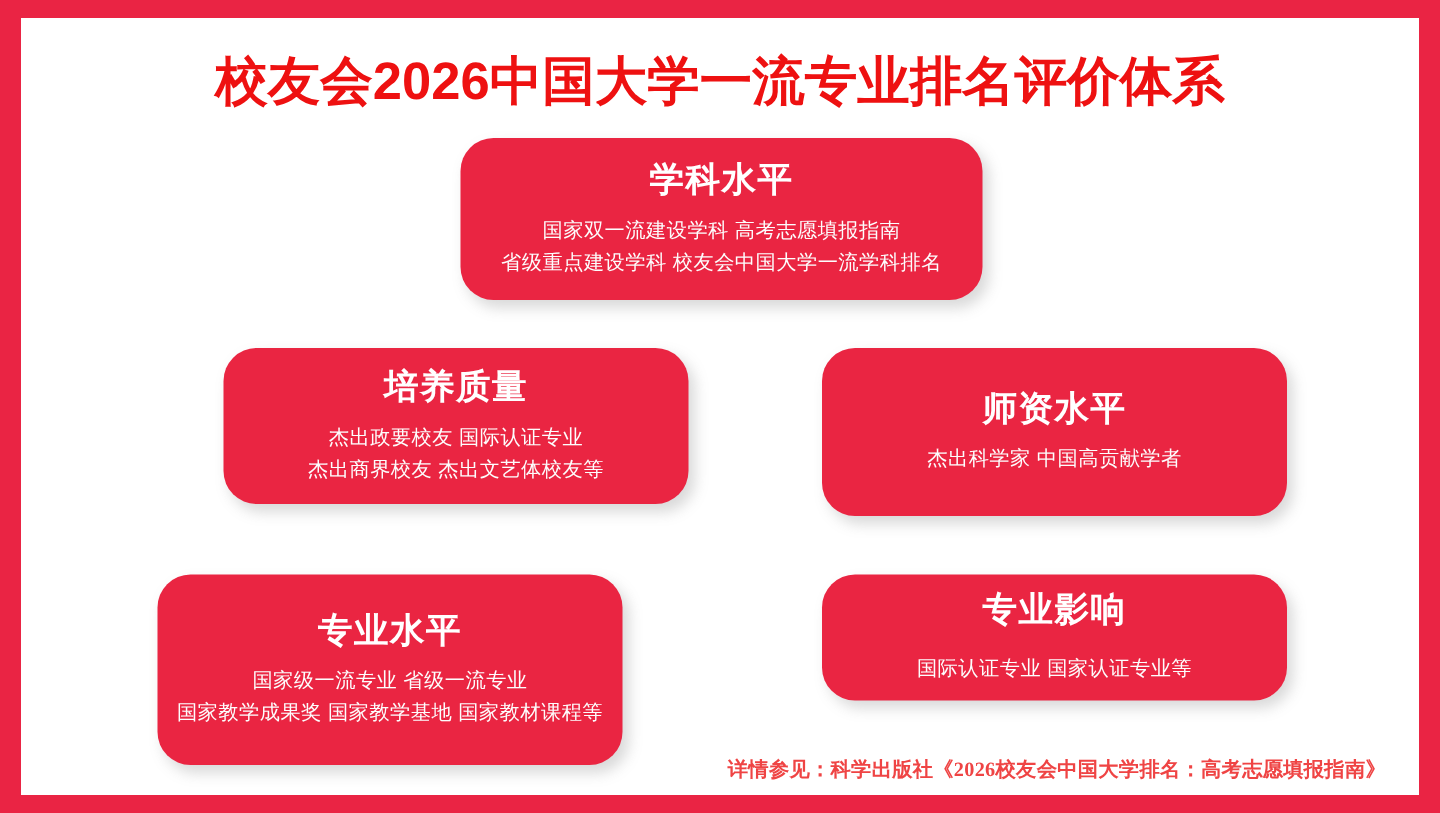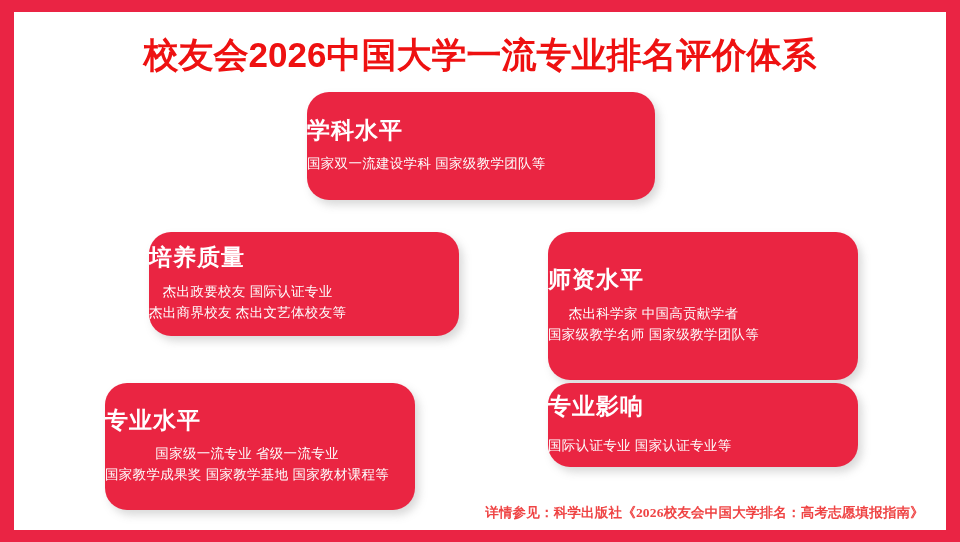--- a/index.html
+++ b/index.html
@@ -52,21 +52,21 @@
   .card {
     position: absolute;
     background: #ea2542;
     border-radius: 22px;
     box-shadow: 4px 5px 9px rgba(120,120,120,0.28);
     color: #ffffff;
     text-align: center;
     box-sizing: border-box;
     display: flex;
     flex-direction: column;
-    align-items: flex-start;
+    align-items: center;
     justify-content: center;
   }
   .card-title {
     font-size: 23px;
     font-weight: bold;
     line-height: 1.2;
     margin-bottom: 10px;
     letter-spacing: 1px;
   }
   .card-lines {
@@ -79,21 +79,21 @@
   .card-lines div { white-space: nowrap; }
 
   
   #card-discipline {
     left: 293px;  top: 80px;  width: 348px; height: 108px;
   }
   #card-quality {
     left: 91px;   top: 220px; width: 310px; height: 104px; margin-left: 44px;
   }
   #card-faculty {
-    left: 534px;  top: 220px; width: 310px; height: 148px;
+    left: 534px;  top: 220px; width: 310px; height: 112px;
   }
   #card-major-level {
     left: 91px;   top: 371px; width: 310px; height: 127px;
   }
   #card-major-impact {
     left: 534px;  top: 371px; width: 310px; height: 84px;
   }
   #card-major-impact .card-lines { margin-top: 6px; }
 
   
@@ -113,37 +113,37 @@
 <body>
 
 <div id="poster">
   <div id="inner-canvas">
 
     <div id="title">校友会2026中国大学一流专业排名评价体系</div>
 
     <div class="card" id="card-discipline">
       <div class="card-title">学科水平</div>
       <div class="card-lines">
-        <div>国家双一流建设学科  国家级教学团队等</div>
+        <div>国家双一流建设学科  高考志愿填报指南</div>
+        <div>省级重点建设学科  校友会中国大学一流学科排名</div>
       </div>
     </div>
 
     <div class="card" id="card-quality">
       <div class="card-title">培养质量</div>
       <div class="card-lines">
         <div>杰出政要校友  国际认证专业</div>
         <div>杰出商界校友  杰出文艺体校友等</div>
       </div>
     </div>
 
     <div class="card" id="card-faculty">
       <div class="card-title">师资水平</div>
       <div class="card-lines">
         <div>杰出科学家  中国高贡献学者</div>
-        <div>国家级教学名师  国家级教学团队等</div>
       </div>
     </div>
 
     <div class="card" id="card-major-level">
       <div class="card-title">专业水平</div>
       <div class="card-lines">
         <div>国家级一流专业  省级一流专业</div>
         <div>国家教学成果奖  国家教学基地 国家教材课程等</div>
       </div>
     </div>

